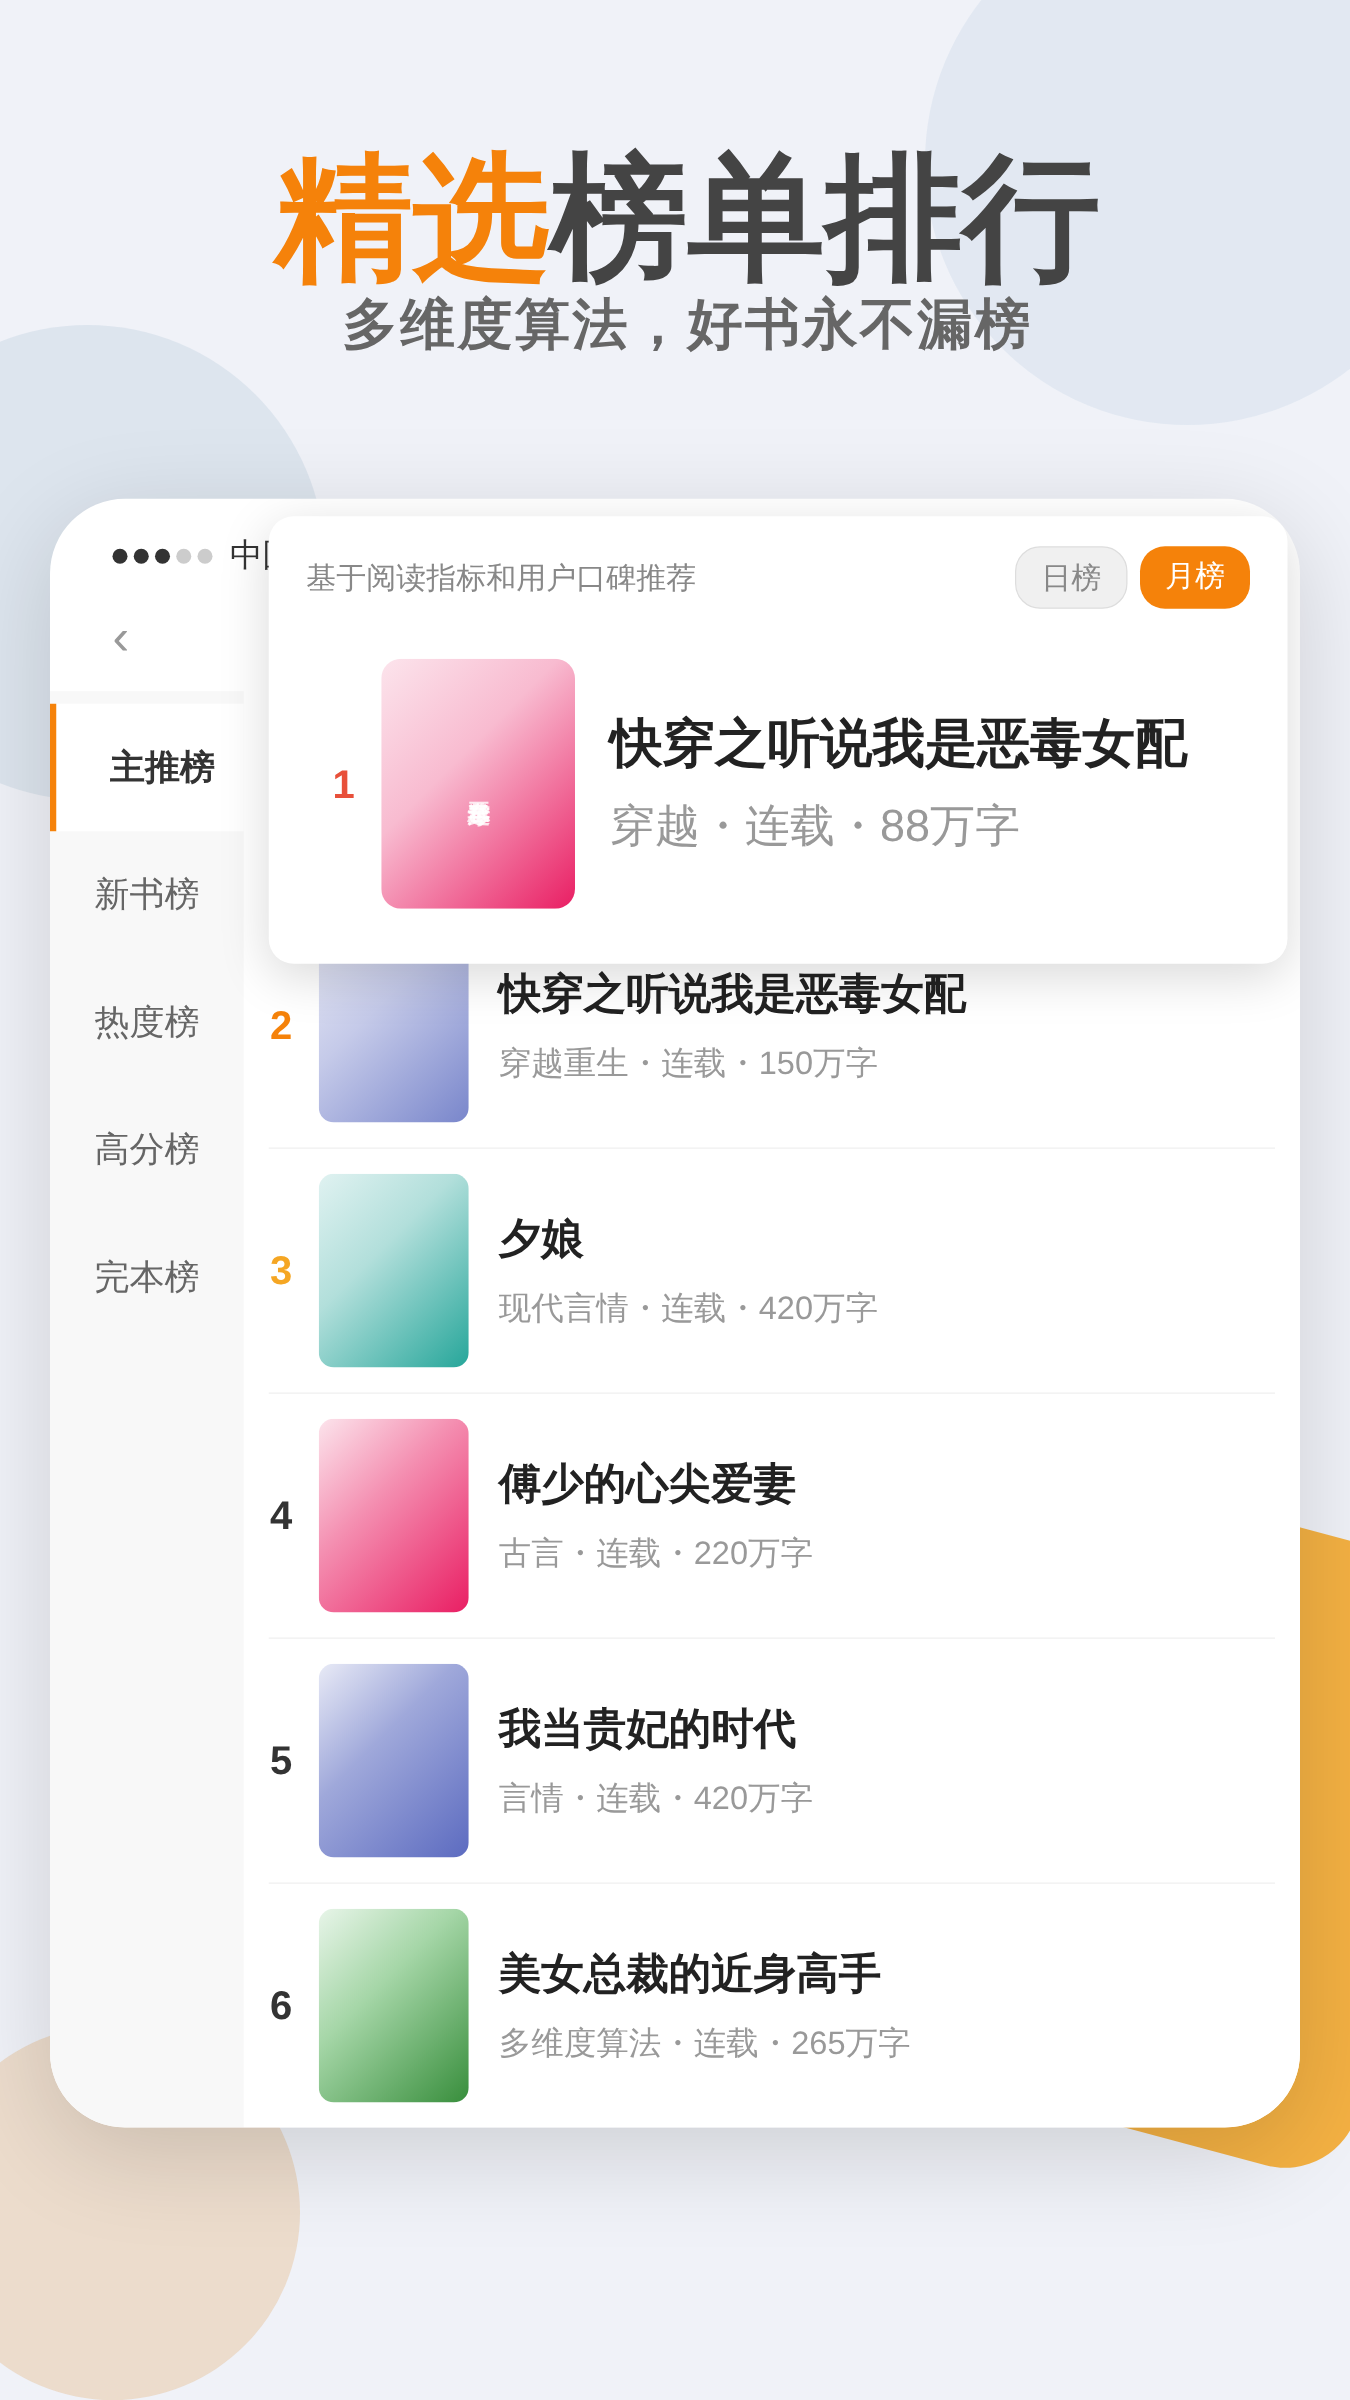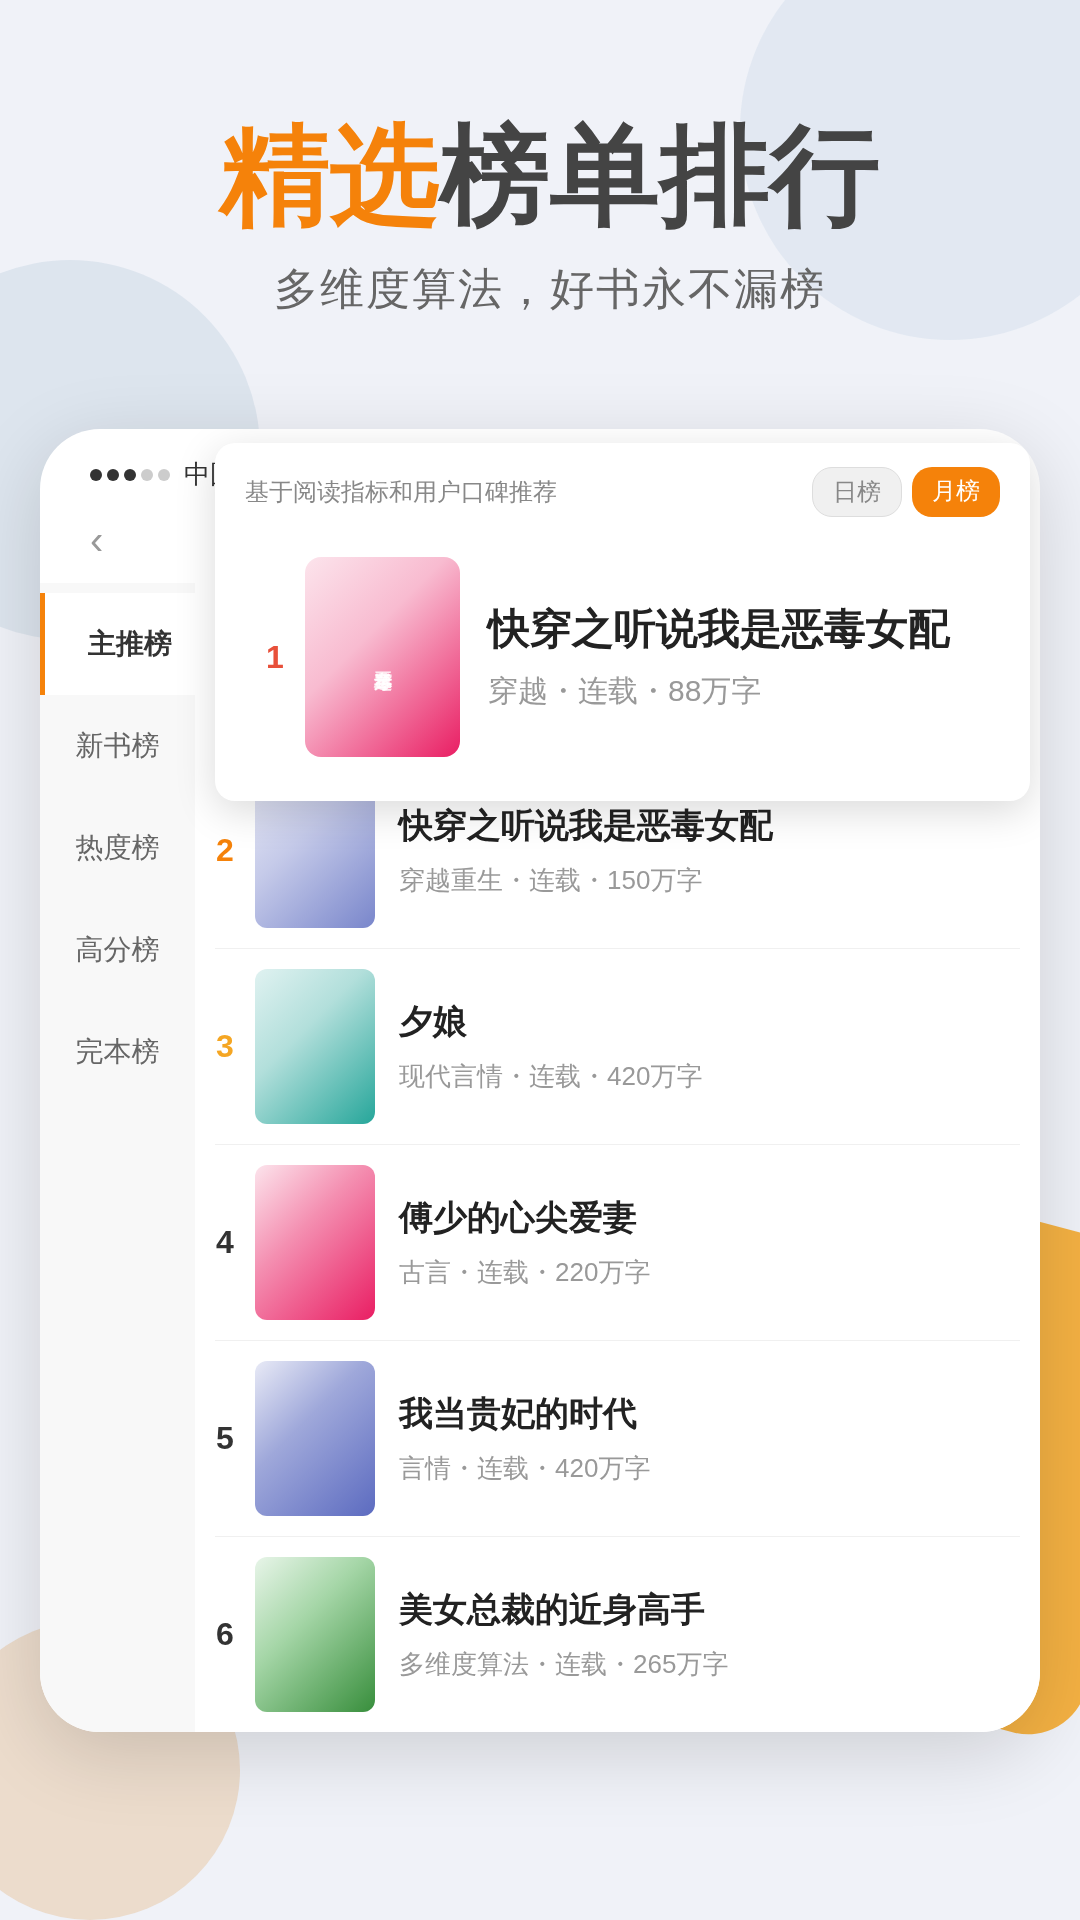--- a/index.html
+++ b/index.html
@@ -60,38 +60,37 @@
       position: relative;
       z-index: 1;
       padding: 120px 60px 60px 80px;
       text-align: center;
     }
     .hero-title {
       display: flex;
       align-items: center;
       justify-content: center;
       gap: 0;
-      margin-bottom: 30px;
     }
     .hero-title-orange {
       font-size: 110px;
       font-weight: 900;
       color: #f5820a;
       line-height: 1;
     }
     .hero-title-dark {
       font-size: 110px;
       font-weight: 900;
       color: #444;
       line-height: 1;
     }
     .hero-subtitle {
       font-size: 44px;
       color: #666;
-      font-weight: 400;
+      font-weight: 700;
       letter-spacing: 2px;
     }
 
     
     .phone-mockup {
       position: relative;
       z-index: 2;
       margin: 50px 40px 0 40px;
       background: #fff;
       border-radius: 60px;
@@ -279,21 +278,21 @@
       color: #222;
       margin-bottom: 14px;
       line-height: 1.3;
     }
     .book-meta {
       font-size: 26px;
       color: #999;
       margin-top: 16px;
     }
     .book-meta-large {
-      font-size: 30px;
+      font-size: 36px;
       color: #999;
     }
     .divider {
       height: 1px;
       background: #f0f0f0;
       margin: 0 20px;
     }
 
     
     .cover-1 {

